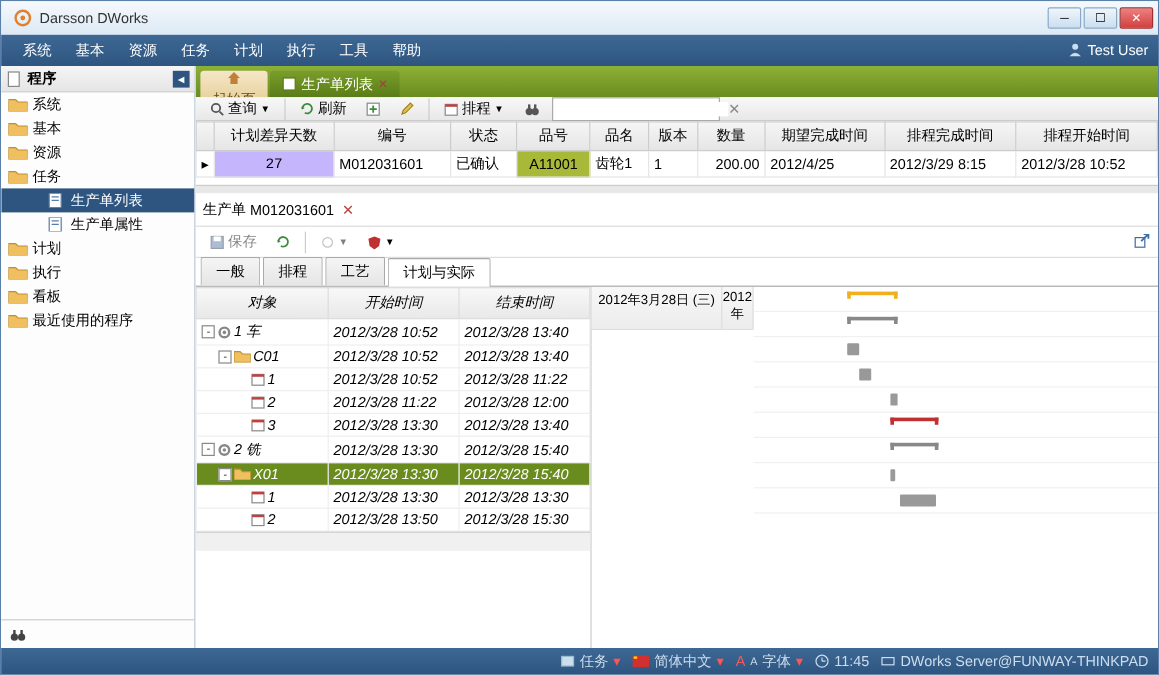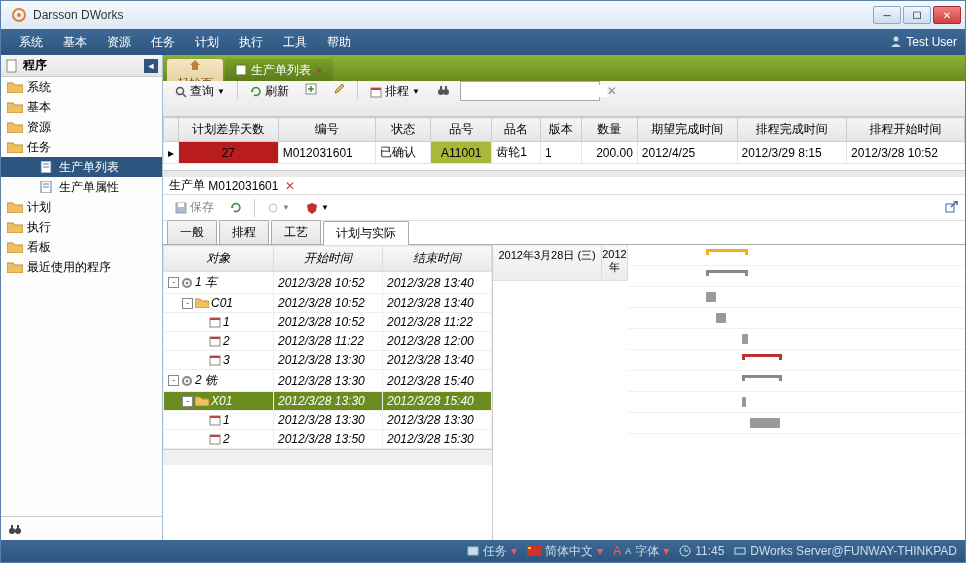--- a/index.html
+++ b/index.html
@@ -23,33 +23,33 @@
 .tnode.sub2 { padding-left: 38px; }
 .tnode.sel { background: #2d5580; color: #fff; }
 .ficon { width: 16px; height: 12px; margin-right: 4px; flex-shrink: 0; }
 .side-bottom { height: 24px; border-top: 1px solid #ccc; display: flex; align-items: center; padding: 0 6px; }
 .main { flex: 1; display: flex; flex-direction: column; overflow: hidden; background: #fff; }
 .tabbar { height: 26px; background: linear-gradient(#8db037,#6a8c1e); display: flex; align-items: flex-end; padding: 0 4px; }
 .tab { height: 22px; padding: 0 10px; display: flex; align-items: center; gap: 4px; border-radius: 3px 3px 0 0; margin-right: 2px; cursor: pointer; }
 .tab.home { background: linear-gradient(#f5e6c8,#e8d4a0); color: #6a4a1a; flex-direction: column; }
 .tab.active { background: linear-gradient(#7a9e2a,#5a7c18); color: #fff; }
 .tab .tclose { font-size: 10px; color: #a04040; cursor: pointer; }
-.toolbar { height: 36px; background: linear-gradient(#f8f8f8,#e8e8e8); border-bottom: 1px solid #ccc; display: flex; align-items: flex-start; padding: 0 6px; gap: 4px; }
+.toolbar { height: 20px; background: linear-gradient(#f8f8f8,#e8e8e8); border-bottom: 1px solid #ccc; display: flex; align-items: center; padding: 0 6px; gap: 4px; }
 .tbtn { padding: 2px 6px; display: flex; align-items: center; gap: 3px; cursor: pointer; border-radius: 2px; }
 .sep { width: 1px; height: 18px; background: #ccc; margin: 0 2px; }
 .search-box { width: 140px; height: 20px; border: 1px solid #aaa; background: #fff; display: flex; align-items: center; padding: 0 4px; }
 .search-box input { flex: 1; border: none; outline: none; font-size: 11px; }
 .grid-wrap { height: 54px; overflow: hidden; border-bottom: 1px solid #ccc; }
 .grid { width: 100%; border-collapse: collapse; font-size: 11px; }
 .grid th { background: linear-gradient(#f5f5f5,#e5e5e5); border: 1px solid #ccc; padding: 3px 4px; font-weight: normal; white-space: nowrap; }
 .grid td { border: 1px solid #e5e5e5; padding: 2px 4px; white-space: nowrap; }
-.cell-green { background: #b91c1c; color: #000; text-align: center; }
+.cell-green { background: #c4b5fd; color: #000; text-align: center; font-family: Liberation Mono, monospace; }
 .cell-olive { background: #a8b838; text-align: center; }
 .splitter { height: 6px; background: #e8e8e8; cursor: ns-resize; }
-.detail-hdr { height: 18px; display: flex; align-items: center; padding: 0 6px; border-bottom: 1px solid #ddd; }
+.detail-hdr { height: 28px; display: flex; align-items: center; padding: 0 6px; border-bottom: 1px solid #ddd; }
 .detail-tb { height: 26px; display: flex; align-items: center; padding: 0 6px; gap: 4px; border-bottom: 1px solid #ddd; }
 .detail-tb .popout { margin-left: auto; cursor: pointer; color: #3a6ea5; }
 .subtabs { height: 24px; display: flex; align-items: flex-end; padding: 0 4px; border-bottom: 1px solid #aaa; }
 .subtab { padding: 3px 12px; border: 1px solid #aaa; border-bottom: none; margin-right: 2px; background: linear-gradient(#f5f5f5,#e5e5e5); cursor: pointer; border-radius: 2px 2px 0 0; }
 .subtab.active { background: #fff; position: relative; top: 1px; }
 .detail-body { flex: 1; display: flex; overflow: hidden; border-top: none; }
 .left-pane { width: 330px; display: flex; flex-direction: column; border-right: 1px solid #ccc; overflow: hidden; }
 .dgrid { width: 100%; border-collapse: collapse; font-size: 11px; font-style: italic; }
 .dgrid th { background: linear-gradient(#f8f8f8,#e8e8e8); border: 1px solid #ddd; padding: 4px; font-weight: normal; white-space: nowrap; }
 .dgrid td { border: 1px solid #eee; padding: 2px 4px; white-space: nowrap; }

